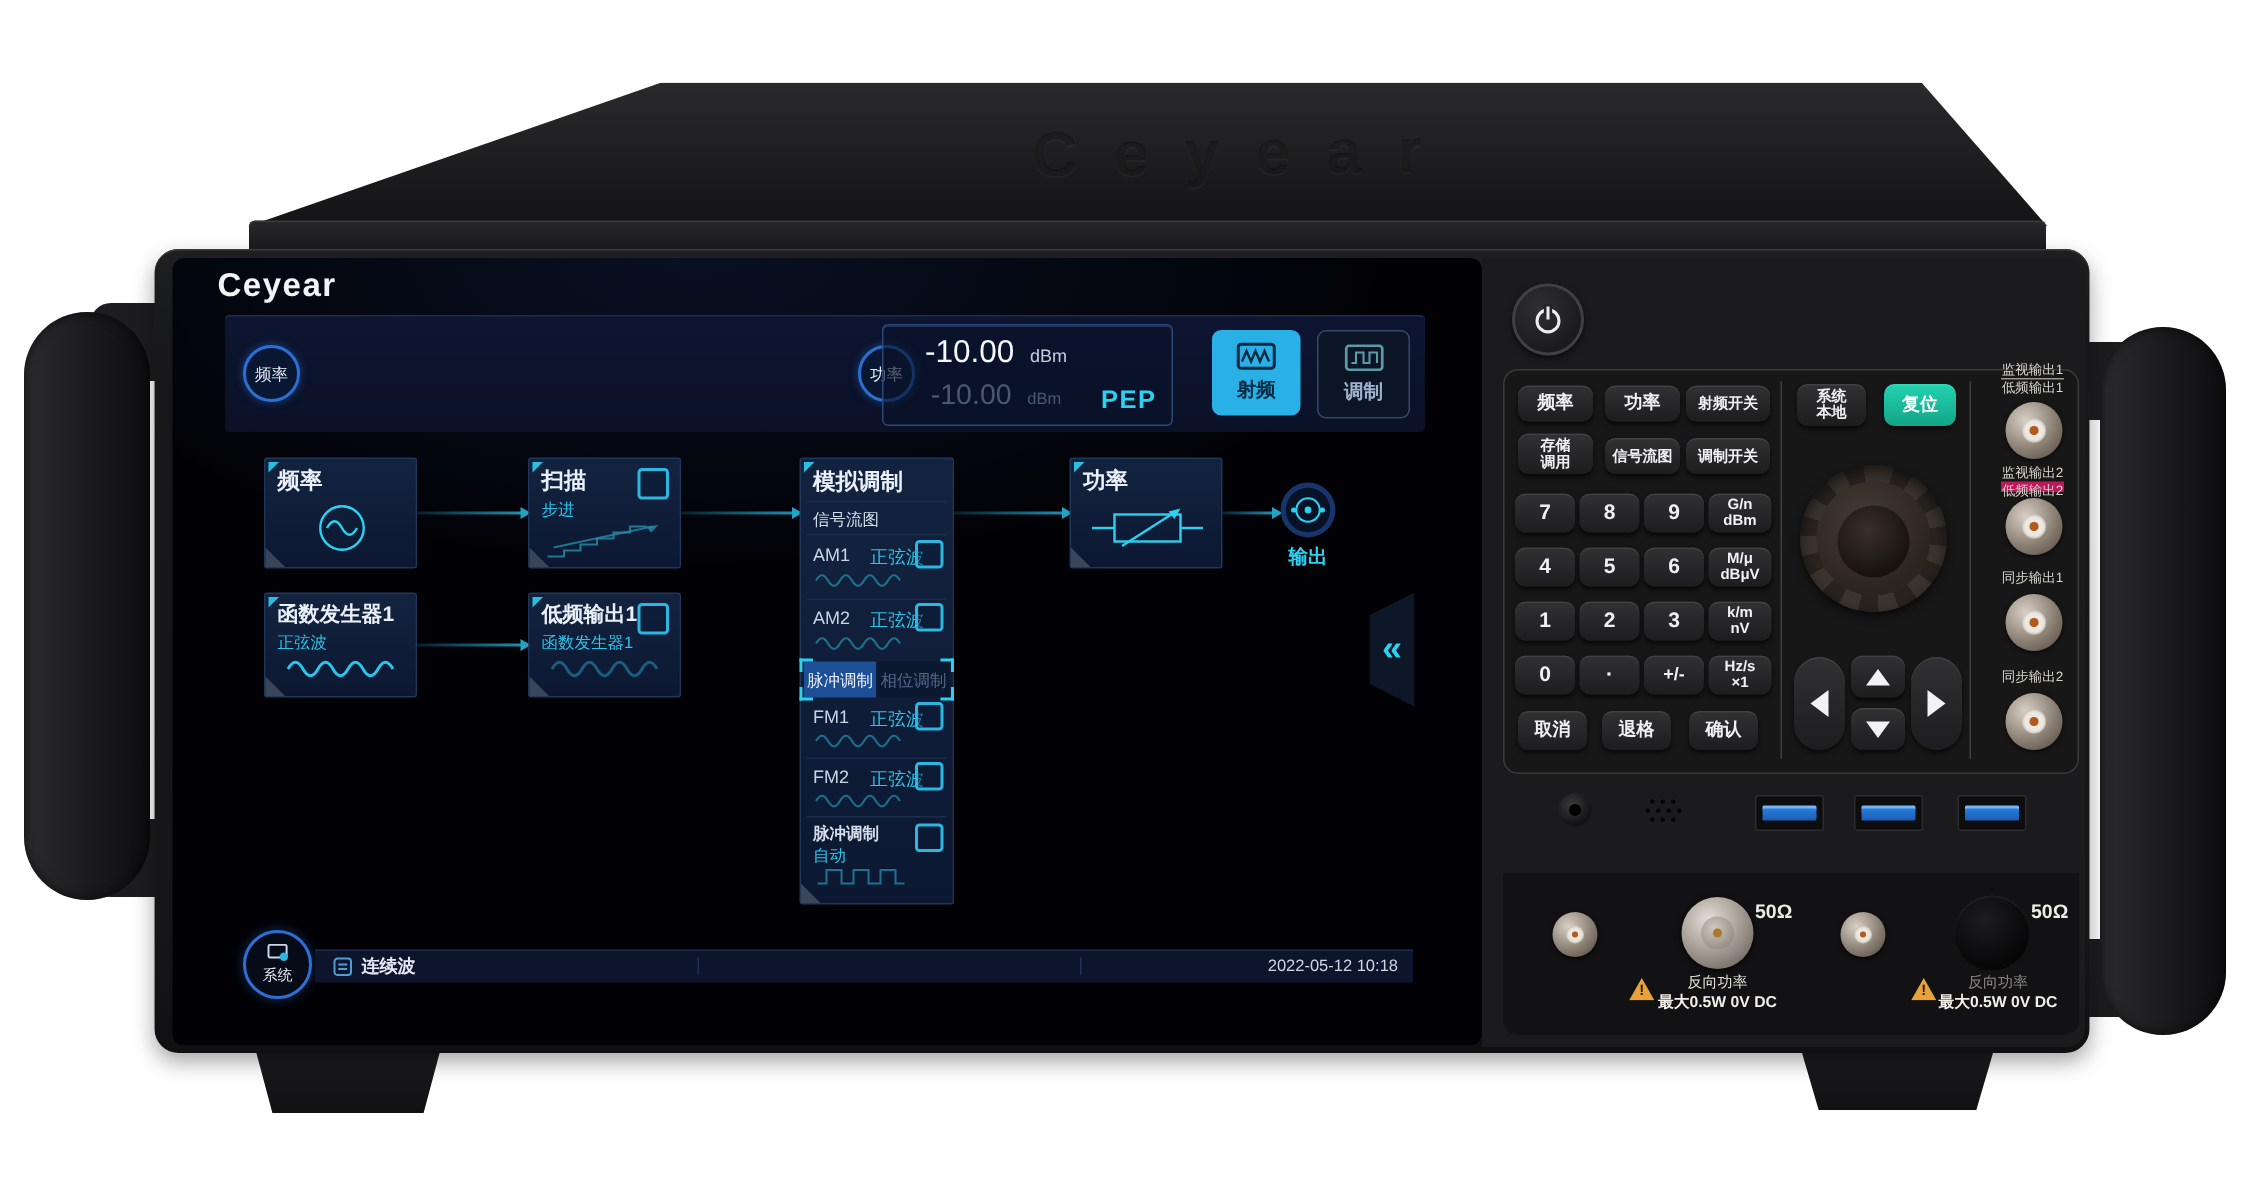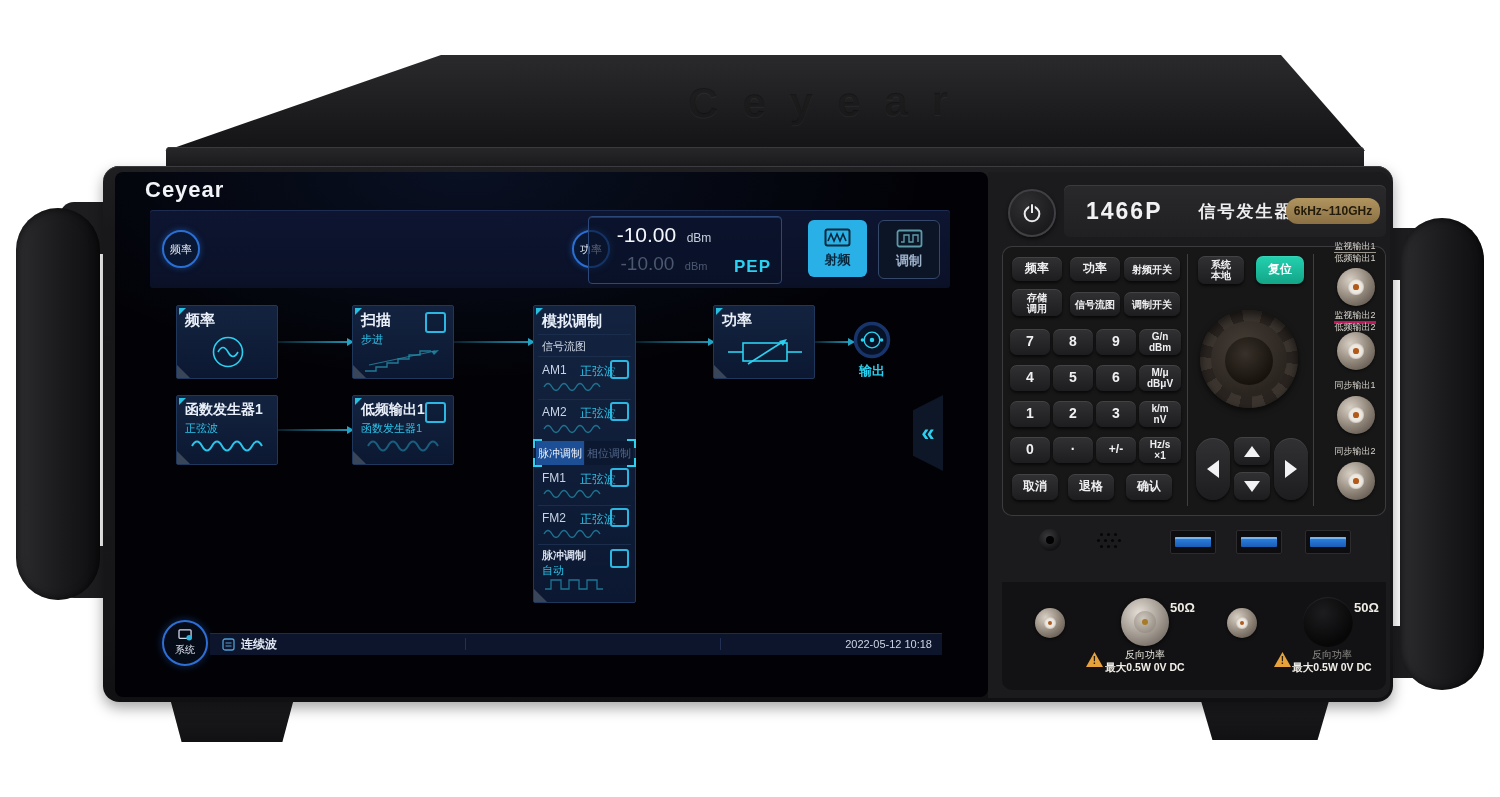--- a/index.html
+++ b/index.html
@@ -343,25 +343,20 @@
     </div>
   </div>
 
   <div class="abs pwrbtn" style="left:1008px;top:189px;">
     <svg width="22" height="22" viewBox="0 0 24 24">
       <circle cx="12" cy="13" r="8" fill="none" stroke="#ececee" stroke-width="2.2"></circle>
       <rect x="9" y="1" width="6" height="8" fill="#232325"></rect>
       <line x1="12" y1="2.5" x2="12" y2="12" stroke="#ececee" stroke-width="2.2"></line>
     </svg>
   </div>
-  <div class="abs plate" style="left:1064px;top:185px;width:322px;height:52px;">
-    <span class="model" style="margin-left:22px;">1466P</span>
-    <span class="product" style="margin-left:36px;">信号发生器</span>
-    <div class="gold-pill abs" style="right:6px;top:13px;width:94px;height:26px;">6kHz~110GHz</div>
-  </div>
 
   <div class="abs ctrl-frame" style="left:1002px;top:246px;width:382px;height:268px;"></div>
   <div class="abs vdiv" style="left:1187px;top:254px;height:252px;"></div>
   <div class="abs vdiv" style="left:1313px;top:254px;height:252px;"></div>
 
   <div class="abs key f12" style="left:1012px;top:257px;width:50px;height:24px;">频率</div>
   <div class="abs key f12" style="left:1070px;top:257px;width:50px;height:24px;">功率</div>
   <div class="abs key f10" style="left:1124px;top:257px;width:56px;height:24px;">射频开关</div>
   <div class="abs key f10" style="left:1012px;top:289px;width:50px;height:27px;">
     <span>存储</span>
@@ -426,21 +421,21 @@
     <span class="tri down"></span>
   </div>
 
   <div class="abs bnc-lbl" style="left:1318px;top:241px;width:74px;">
     <span style="border-bottom:1px solid #9a968e;padding-bottom:1px;">监视输出1</span>
   </div>
   <div class="abs bnc-lbl" style="left:1318px;top:253px;width:74px;">低频输出1</div>
   <div class="abs bnc" style="left:1337px;top:268px;width:38px;height:38px;"></div>
 
   <div class="abs bnc-lbl" style="left:1318px;top:310px;width:74px;">
-    <span style="border-bottom:3px solid #be185d;padding-bottom:1px;">监视输出2</span>
+    <span style="border-bottom:7px solid #be185d;padding-bottom:1px;">监视输出2</span>
   </div>
   <div class="abs bnc-lbl" style="left:1318px;top:322px;width:74px;">低频输出2</div>
   <div class="abs bnc" style="left:1337px;top:332px;width:38px;height:38px;"></div>
 
   <div class="abs bnc-lbl" style="left:1318px;top:380px;width:74px;">同步输出1</div>
   <div class="abs bnc" style="left:1337px;top:396px;width:38px;height:38px;"></div>
 
   <div class="abs bnc-lbl" style="left:1318px;top:446px;width:74px;">同步输出2</div>
   <div class="abs bnc" style="left:1337px;top:462px;width:38px;height:38px;"></div>
 

